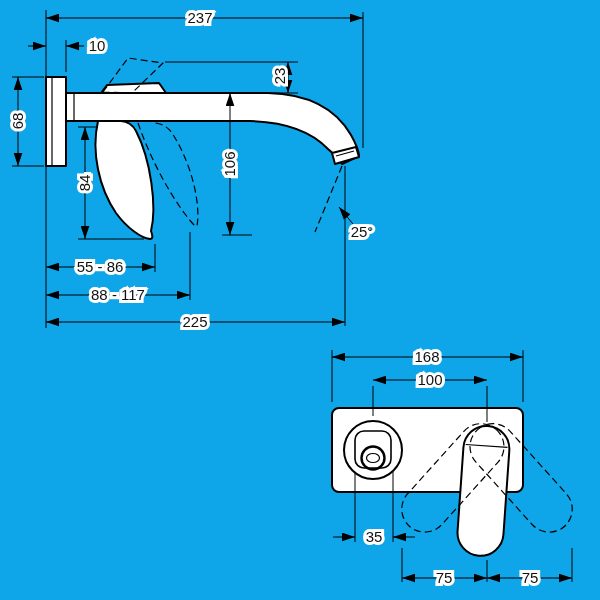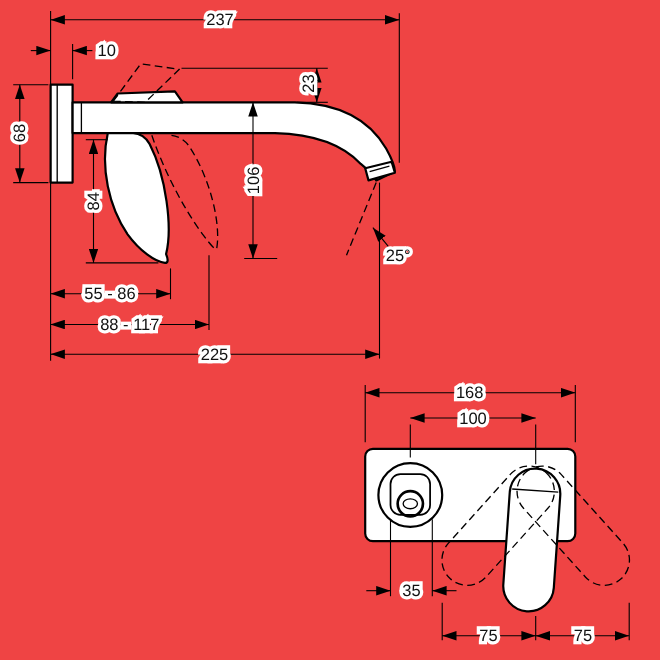--- a/index.html
+++ b/index.html
@@ -1,16 +1,16 @@
 <!DOCTYPE html>
 <html><head>
 <meta charset="utf-8">
 <style>
   html,body{margin:0;padding:0;background:#fff;}
-  .stage{width:600px;height:600px;background:#ef4444;position:relative;font-family:"Liberation Sans",sans-serif;}
+  .stage{width:600px;height:600px;background:#0ea5e9;position:relative;font-family:"Liberation Sans",sans-serif;}
   svg{display:block;}
   .obj{stroke:#000;stroke-width:2;fill:#fff;stroke-linejoin:round;stroke-linecap:round;}
   .objn{stroke:#000;stroke-width:2;fill:none;stroke-linejoin:round;stroke-linecap:round;}
   .thin{stroke:#000;stroke-width:1.2;fill:none;}
   .dash{stroke:#000;stroke-width:1.2;fill:none;stroke-dasharray:7 4;stroke-linejoin:round;}
   .ext{stroke:#000;stroke-width:1;fill:none;}
   .dim{stroke:#000;stroke-width:1;fill:none;}
   .lbl{font-family:"Liberation Sans",sans-serif;font-size:15px;fill:#111;stroke:#fff;stroke-width:6px;paint-order:stroke;text-anchor:middle;}
 </style>
 </head>

